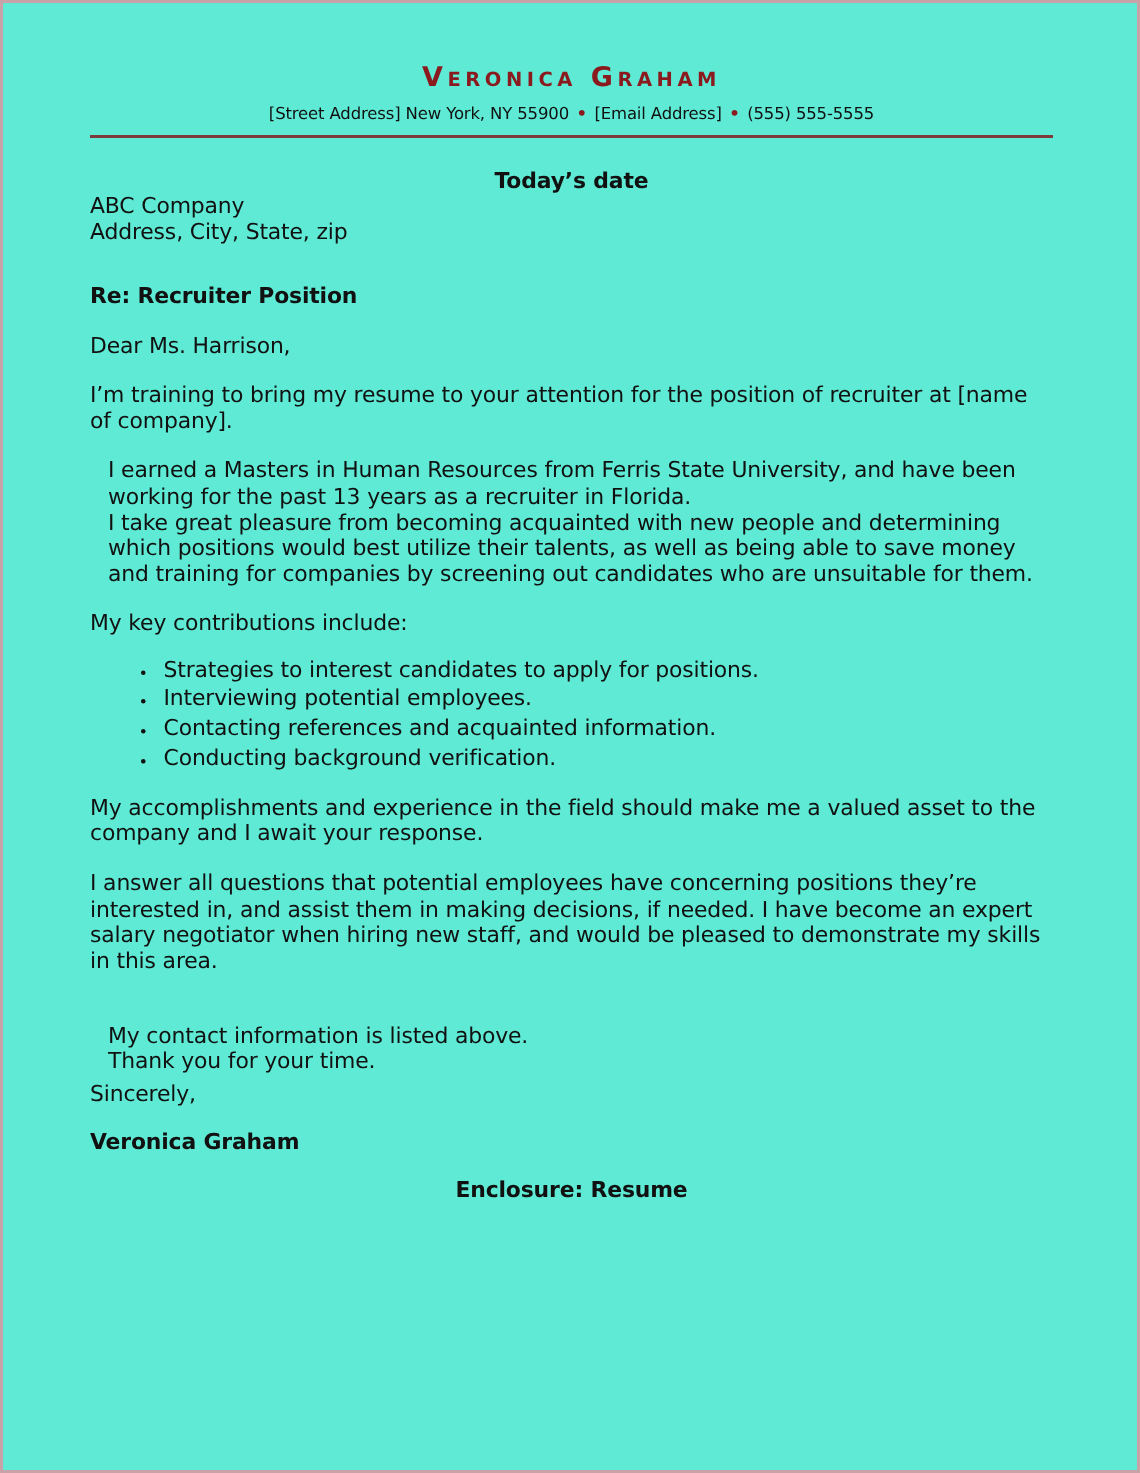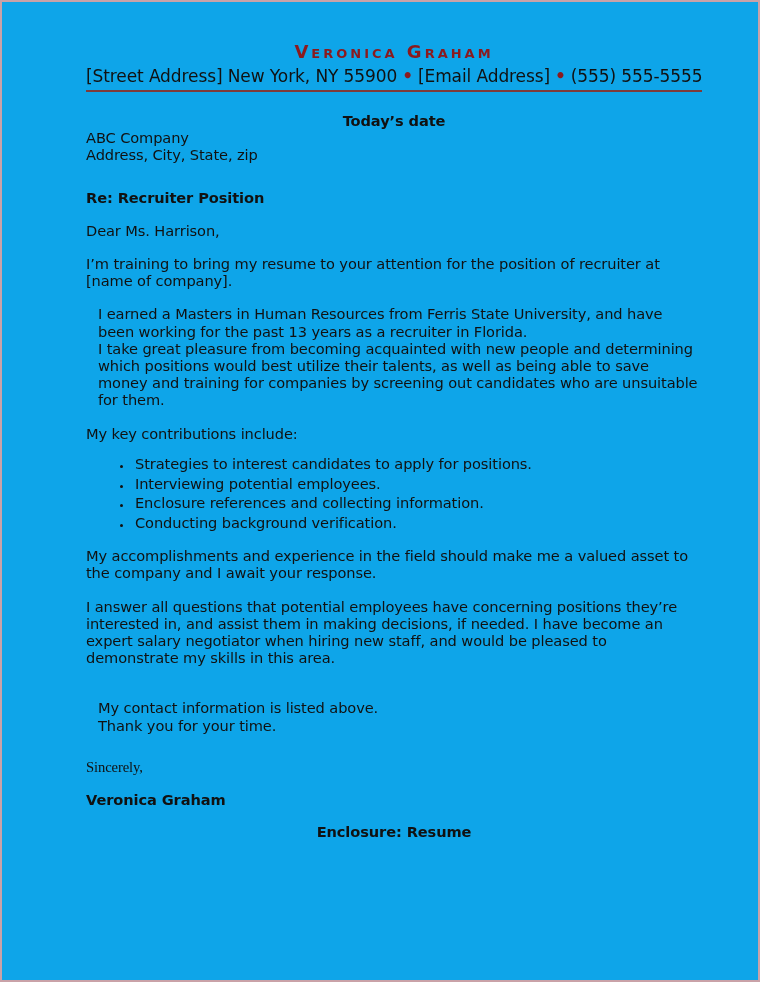--- a/index.html
+++ b/index.html
@@ -6,42 +6,42 @@
     margin: 0;
     padding: 0;
     background: #ffffff;
     font-family: "DejaVu Sans", "Liberation Sans", sans-serif;
   }
   .page {
     position: relative;
     box-sizing: border-box;
     width: 760px;
     height: 982px;
-    background: #0ea5e9;
+    background: #5eead4;
     border: 2px solid #c9a2a8;
-    padding: 40px 56px 0 84px;
+    padding: 40px 56px 0 58px;
     color: #111111;
     font-size: 14.6px;
     line-height: 17.2px;
     letter-spacing: -0.1px;
     overflow: hidden;
   }
   .header { text-align: center; }
   .sender-name {
     margin: 0;
     font-size: 18px;
     line-height: 20px;
     font-weight: bold;
     font-variant: small-caps;
     letter-spacing: 3px;
     color: #8b1a1e;
   }
   .contact-line {
     margin-top: 5px;
-    font-size: 17px;
+    font-size: 11px;
     line-height: 18px;
     color: #111111;
     white-space: nowrap;
   }
   .dot-sep {
     color: #8b1a1e;
     font-weight: bold;
     padding: 0 5px;
   }
   .header-rule {
@@ -69,21 +69,21 @@
     margin: 13px 0 0 0;
     padding: 0 0 0 47px;
   }
   ul.bullet-list li {
     margin: 0 0 2.5px 0;
     padding-left: 2px;
     font-size: 14.6px;
     line-height: 17.2px;
   }
   ul.bullet-list li::marker { font-size: 11px; }
-  .closing { margin: 25px 0 0 0; font-family: Liberation Serif, serif; }
+  .closing { margin: 4px 0 0 0; }
   .signature-name { margin: 15px 0 0 0; font-weight: bold; }
   .enclosure-line { margin: 15px 0 0 0; font-weight: bold; text-align: center; }
 </style>
 </head>
 <body>
 
 <div class="page">
 
   <div class="header">
     <h1 class="sender-name">Veronica Graham</h1>
@@ -107,21 +107,21 @@
   <div class="line-group">
     <p>I earned a Masters in Human Resources from Ferris State University, and have been working for the past 13 years as a recruiter in Florida.</p>
     <p>I take great pleasure from becoming acquainted with new people and determining which positions would best utilize their talents, as well as being able to save money and training for companies by screening out candidates who are unsuitable for them.</p>
   </div>
 
   <p class="para">My key contributions include:</p>
 
   <ul class="bullet-list">
     <li>Strategies to interest candidates to apply for positions.</li>
     <li>Interviewing potential employees.</li>
-    <li>Enclosure references and collecting information.</li>
+    <li>Contacting references and acquainted information.</li>
     <li>Conducting background verification.</li>
   </ul>
 
 
   <p class="para">My accomplishments and experience in the field should make me a valued asset to the company and I await your response.</p>
 
   <p class="para">I answer all questions that potential employees have concerning positions they’re interested in, and assist them in making decisions, if needed. I have become an expert salary negotiator when hiring new staff, and would be pleased to demonstrate my skills in this area.</p>
 
   <div class="line-group wide-gap">
     <p>My contact information is listed above.</p>

